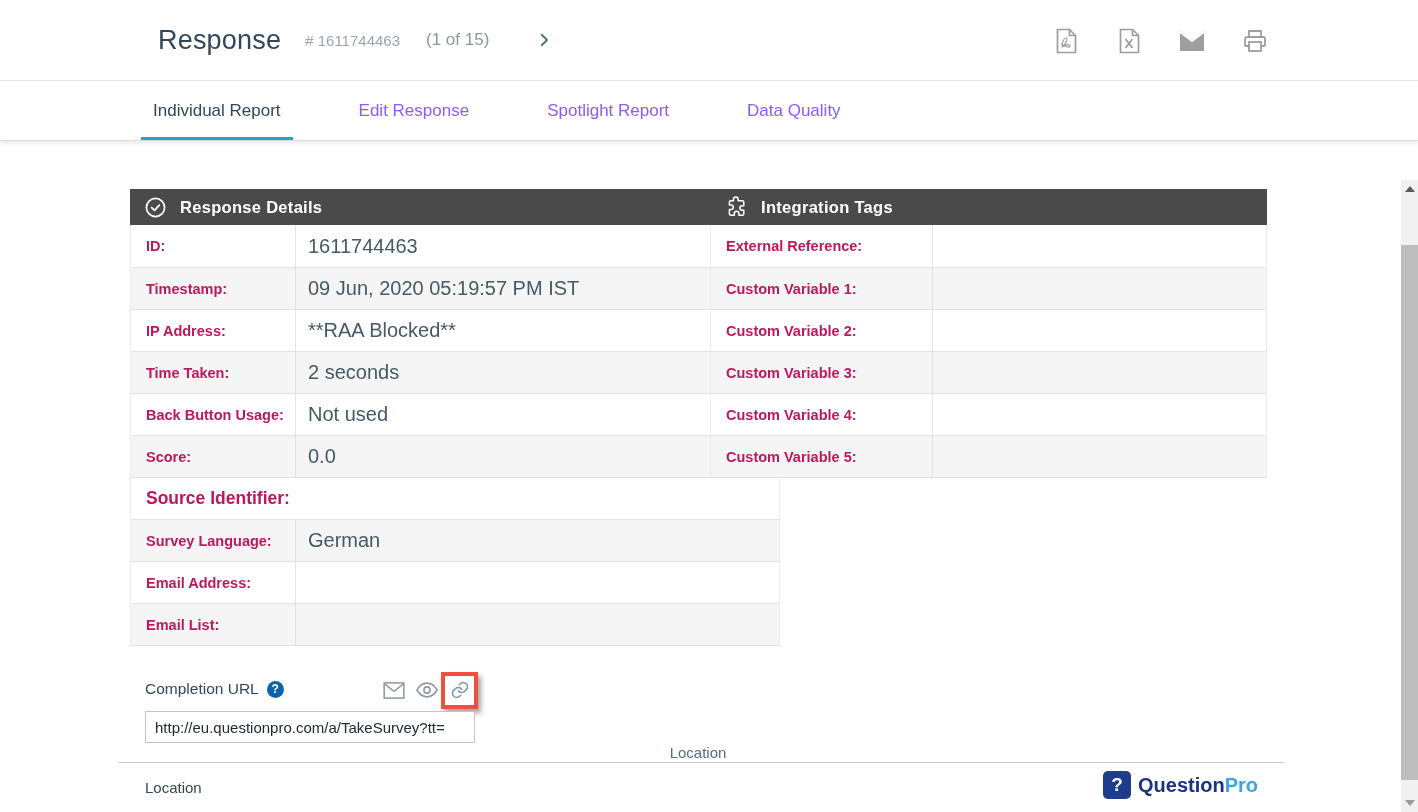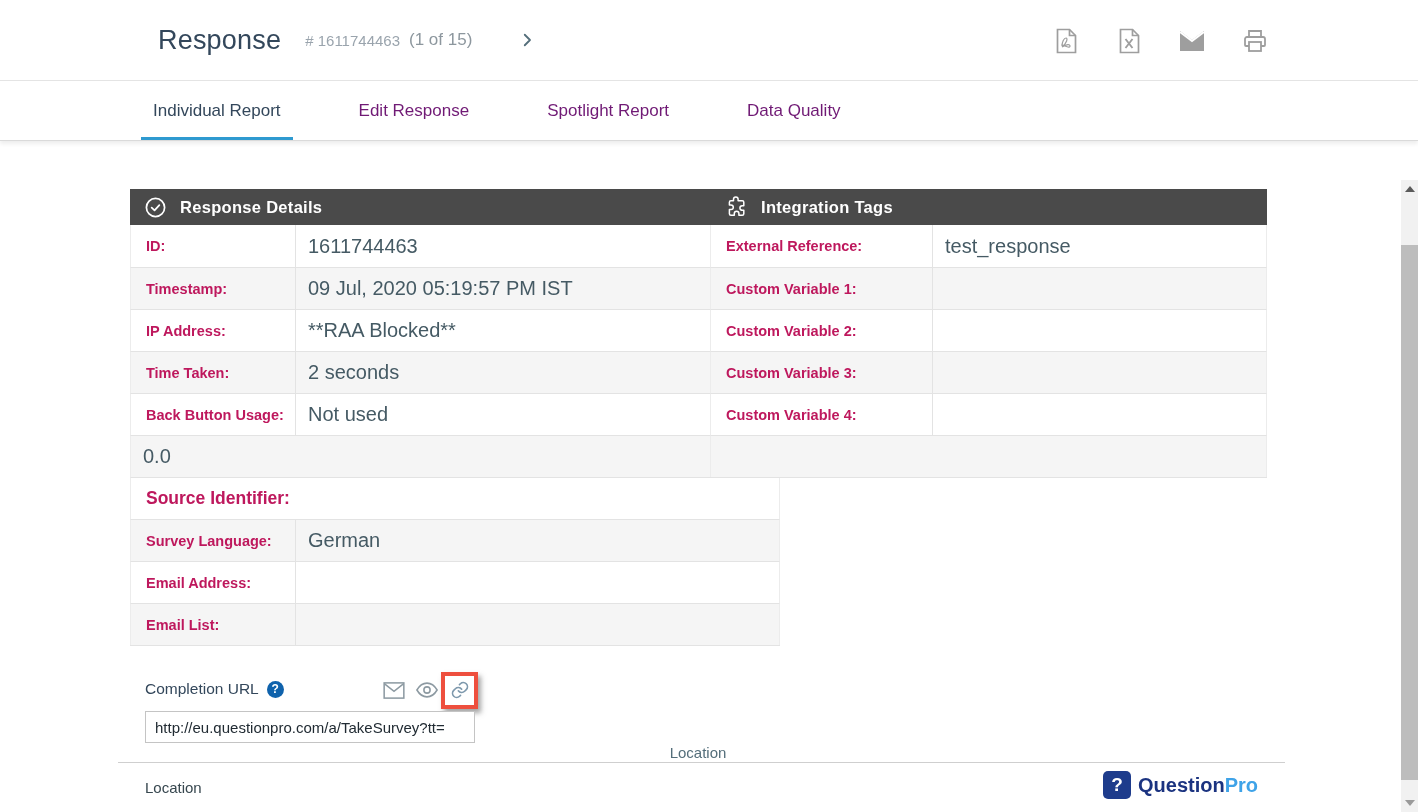--- a/index.html
+++ b/index.html
@@ -5,34 +5,34 @@
   * { margin:0; padding:0; box-sizing:border-box; }
   html,body { width:1418px; height:812px; overflow:hidden; background:#fff;
     font-family:"Liberation Sans","DejaVu Sans",sans-serif; }
   .page { position:relative; width:1418px; height:812px; background:#fff; }
 
   
   .hdr { position:absolute; top:0; left:0; width:1418px; height:81px; background:#fff;
     border-bottom:1px solid #e4e4e4; display:flex; align-items:center; padding-left:158px; }
   .hdr-title { font-size:27px; font-weight:500; color:#33475b; letter-spacing:.2px; }
   .hdr-rid { margin-left:24px; font-size:15px; color:#9aa4ad; font-weight:400; }
-  .hdr-pos { margin-left:9px; font-size:17px; color:#8d979e; }
+  .hdr-pos { margin-left:26px; font-size:17px; color:#8d979e; }
   .hdr-next { margin-left:42px; width:26px; height:26px; display:flex; align-items:center;
     justify-content:center; cursor:pointer; color:#546e7a; background:none; border:none; }
   .hdr-tools { position:absolute; right:150px; top:0; height:81px; display:flex;
     align-items:center; gap:37px; }
   .tool-btn { width:26px; height:26px; background:none; border:none; cursor:pointer;
     color:#9e9e9e; display:flex; align-items:center; justify-content:center; }
 
   
   .tabs { position:absolute; top:81px; left:0; width:1418px; height:60px; background:#fff;
     border-bottom:1px solid #dadada; box-shadow:0 3px 4px rgba(0,0,0,.07);
     display:flex; align-items:stretch; padding-left:141px; gap:54px; z-index:2; }
   .tab { position:relative; display:flex; align-items:center; padding:0 12px;
-    font-size:17px; color:#701a75; cursor:pointer; background:none; border:none;
+    font-size:17px; color:#8b5cf6; cursor:pointer; background:none; border:none;
     font-family:inherit; }
   .tab.active { color:#33475b; }
   .tab.active::after { content:""; position:absolute; left:0; right:0; bottom:0;
     height:3px; background:#2e9ad0; }
 
   
   .panel { position:absolute; top:189px; background:#fff; }
   .panel-left { left:130px; width:650px; }
   .panel-right { left:710px; width:557px; }
   .panel-hdr { height:36px; background:#4a4a4a; color:#fff; display:flex;
@@ -171,35 +171,36 @@
       <span class="ph-title">Response Details</span>
     </div>
     <div class="rows">
 
     <div class="row">
         <div class="cell-label">ID:</div>
         <div class="cell-value">1611744463</div>
       </div>
         <div class="row">
         <div class="cell-label">Timestamp:</div>
-        <div class="cell-value">09 Jul, 2020 05:19:57 PM IST</div>
+        <div class="cell-value">09 Jun, 2020 05:19:57 PM IST</div>
       </div>
         <div class="row">
         <div class="cell-label">IP Address:</div>
         <div class="cell-value">**RAA Blocked**</div>
       </div>
         <div class="row">
         <div class="cell-label">Time Taken:</div>
         <div class="cell-value">2 seconds</div>
       </div>
         <div class="row">
         <div class="cell-label">Back Button Usage:</div>
         <div class="cell-value">Not used</div>
       </div>
         <div class="row">
+        <div class="cell-label">Score:</div>
         <div class="cell-value">0.0</div>
       </div>
         <div class="row section-row">
         <div class="cell-label">Source Identifier:</div>
 
       </div>
         <div class="row">
         <div class="cell-label">Survey Language:</div>
         <div class="cell-value">German</div>
       </div>
@@ -220,39 +221,39 @@
         <svg width="24" height="24" viewBox="0 0 24 24" fill="none" stroke="#fff" stroke-width="1.5" stroke-linejoin="round">
           <path d="M9.5 4.2 a2.3 2.3 0 0 1 4.6 0 v1.6 h4.2 a1.5 1.5 0 0 1 1.5 1.5 v3.4 h-1.6 a2.3 2.3 0 0 0 0 4.6 h1.6 v3.4 a1.5 1.5 0 0 1 -1.5 1.5 h-3.4 v-1.6 a2.3 2.3 0 0 0 -4.6 0 v1.6 H6.9 a1.5 1.5 0 0 1 -1.5 -1.5 v-4.2 h1.6 a2.3 2.3 0 0 0 0 -4.6 H5.4 V7.3 a1.5 1.5 0 0 1 1.5 -1.5 h2.6 z"></path>
         </svg>
       </span>
       <span class="ph-title">Integration Tags</span>
     </div>
     <div class="rows">
 
     <div class="row">
         <div class="cell-label">External Reference:</div>
-        <div class="cell-value">test_response</div>
       </div>
         <div class="row">
         <div class="cell-label">Custom Variable 1:</div>
         <div class="cell-value"></div>
       </div>
         <div class="row">
         <div class="cell-label">Custom Variable 2:</div>
         <div class="cell-value"></div>
       </div>
         <div class="row">
         <div class="cell-label">Custom Variable 3:</div>
         <div class="cell-value"></div>
       </div>
         <div class="row">
         <div class="cell-label">Custom Variable 4:</div>
         <div class="cell-value"></div>
       </div>
         <div class="row">
+        <div class="cell-label">Custom Variable 5:</div>
         <div class="cell-value"></div>
       </div>
       </div>
   </section>
 
   <div class="cu-label">
     <span>Completion URL</span>
     <span class="help-badge">?</span>
   </div>
   <button class="cu-ico cu-mail">

